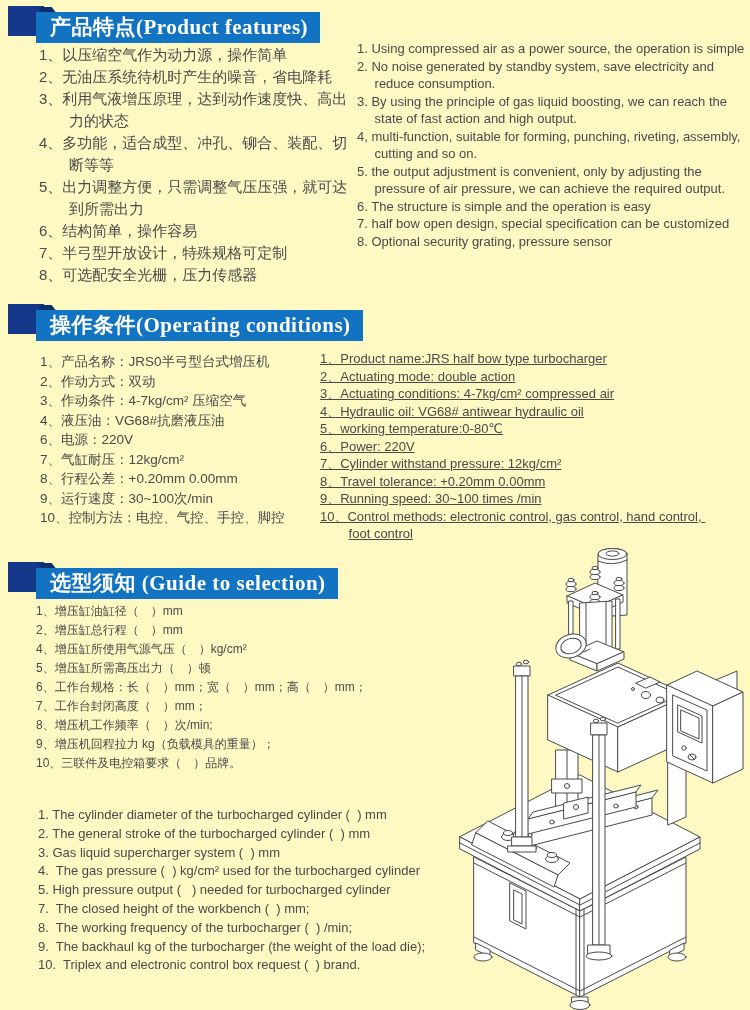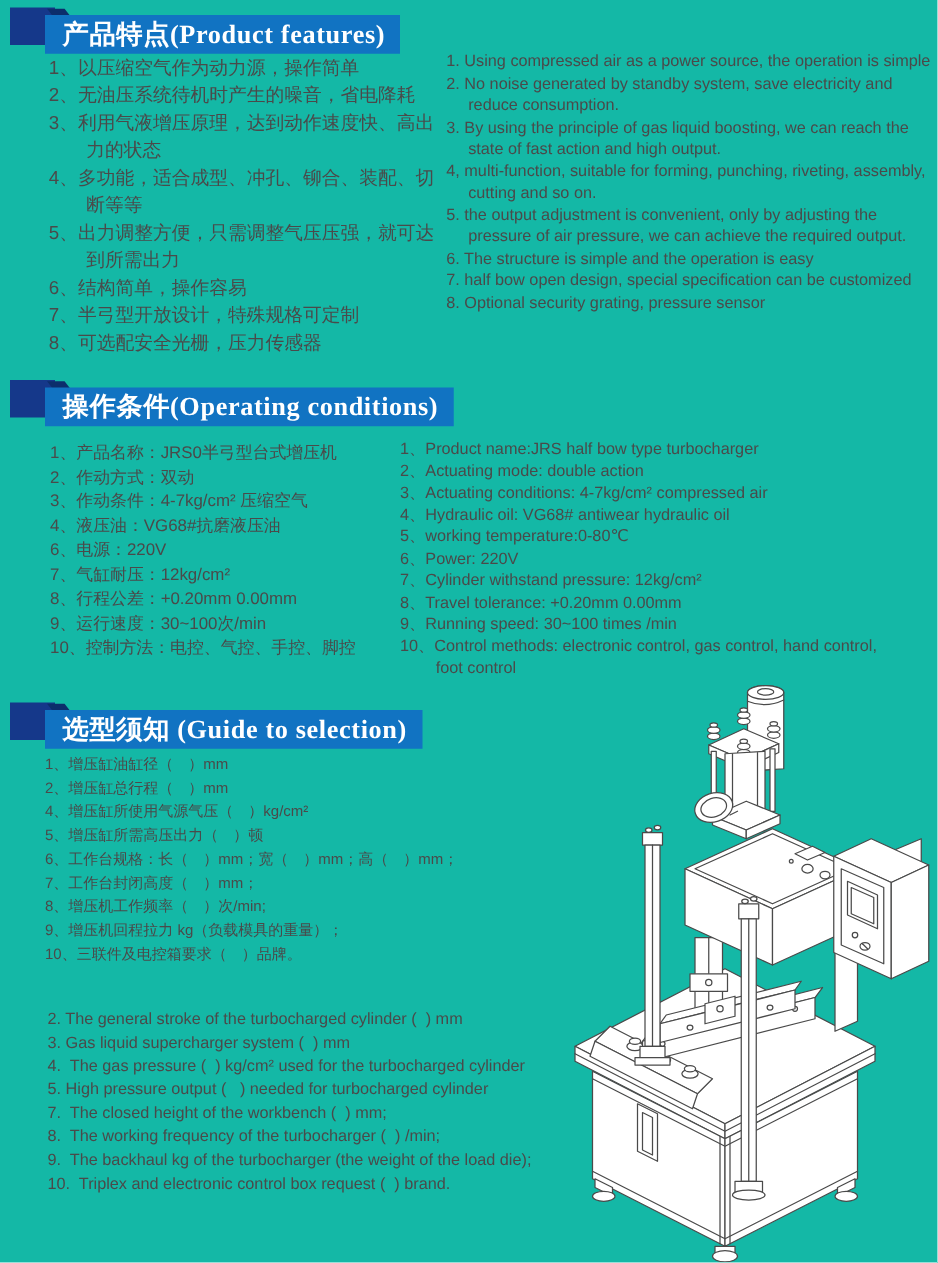--- a/index.html
+++ b/index.html
@@ -1,35 +1,35 @@
 <!DOCTYPE html>
 <html><head>
 <meta charset="utf-8">
 <style>
   html,body{margin:0;padding:0;background:#fff;}
-  .page{position:relative;width:750px;height:1010px;background:#14b8a6;overflow:hidden;
+  .page{position:relative;width:750px;height:1010px;background:#fef9c3;overflow:hidden;
         font-family:"Liberation Sans","DejaVu Sans",sans-serif;}
   
   .ribbon{position:absolute;left:8px;height:38px;}
   .ribbon-block{position:absolute;left:0;top:0;width:36px;height:30px;background:#15388a;}
   .ribbon-fold{position:absolute;left:32px;top:1px;width:14px;height:6px;background:#0c2e6b;transform:skewX(38deg);}
   .ribbon-bar{position:relative;display:inline-block;margin:6px 0 0 28px;background:#1173c2;color:#ffffff;
       font-family:"Liberation Serif","DejaVu Serif",serif;font-weight:bold;font-size:21px;line-height:31px;
       padding:0 12px 0 14px;letter-spacing:0.5px;}
   
   .col{position:absolute;color:#4a4a4a;}
   .item{white-space:pre-wrap;}
   .features-zh{left:39px;top:44px;width:322px;font-size:15px;line-height:22px;}
   .features-zh .item{padding-left:2em;text-indent:-2em;}
   .features-en{left:357px;top:40px;width:392px;font-size:13px;line-height:17.5px;}
   .features-en .item{padding-left:1.35em;text-indent:-1.35em;}
   .operating-zh{left:40px;top:352px;width:292px;font-size:13.5px;line-height:19.5px;}
   .operating-zh .item{padding-left:2.2em;text-indent:-2.2em;}
   .operating-en{left:320px;top:350px;width:400px;font-size:13px;line-height:17.5px;}
-  .operating-en .item{padding-left:2.2em;text-indent:-2.2em;}
+  .operating-en .item{padding-left:2.2em;text-indent:-2.2em;text-decoration:underline;}
   .selection-zh{left:36px;top:602px;width:420px;font-size:12px;line-height:19px;}
   .selection-zh .item{padding-left:2.2em;text-indent:-2.2em;}
   .selection-en{left:38px;top:806px;width:472px;font-size:13px;line-height:18.8px;}
   .selection-en .item{padding-left:1.3em;text-indent:-1.3em;}
   
   .machine{position:absolute;left:430px;top:545px;width:320px;height:465px;}
 </style>
 </head>
 <body>
 
@@ -100,20 +100,21 @@
       <div class="item">2、增压缸总行程（　）mm</div>
       <div class="item">4、增压缸所使用气源气压（　）kg/cm²</div>
       <div class="item">5、增压缸所需高压出力（　）顿</div>
       <div class="item">6、工作台规格：长（　）mm；宽（　）mm；高（　）mm；</div>
       <div class="item">7、工作台封闭高度（　）mm；</div>
       <div class="item">8、增压机工作频率（　）次/min;</div>
       <div class="item">9、增压机回程拉力 kg（负载模具的重量）；</div>
       <div class="item">10、三联件及电控箱要求（　）品牌。</div>
     </div>
   <div class="col selection-en">
+      <div class="item">1. The cylinder diameter of the turbocharged cylinder (  ) mm</div>
       <div class="item">2. The general stroke of the turbocharged cylinder (  ) mm</div>
       <div class="item">3. Gas liquid supercharger system (  ) mm</div>
       <div class="item">4.  The gas pressure (  ) kg/cm² used for the turbocharged cylinder</div>
       <div class="item">5. High pressure output (   ) needed for turbocharged cylinder</div>
       <div class="item">7.  The closed height of the workbench (  ) mm;</div>
       <div class="item">8.  The working frequency of the turbocharger (  ) /min;</div>
       <div class="item">9.  The backhaul kg of the turbocharger (the weight of the load die);</div>
       <div class="item">10.  Triplex and electronic control box request (  ) brand.</div>
     </div>
 

